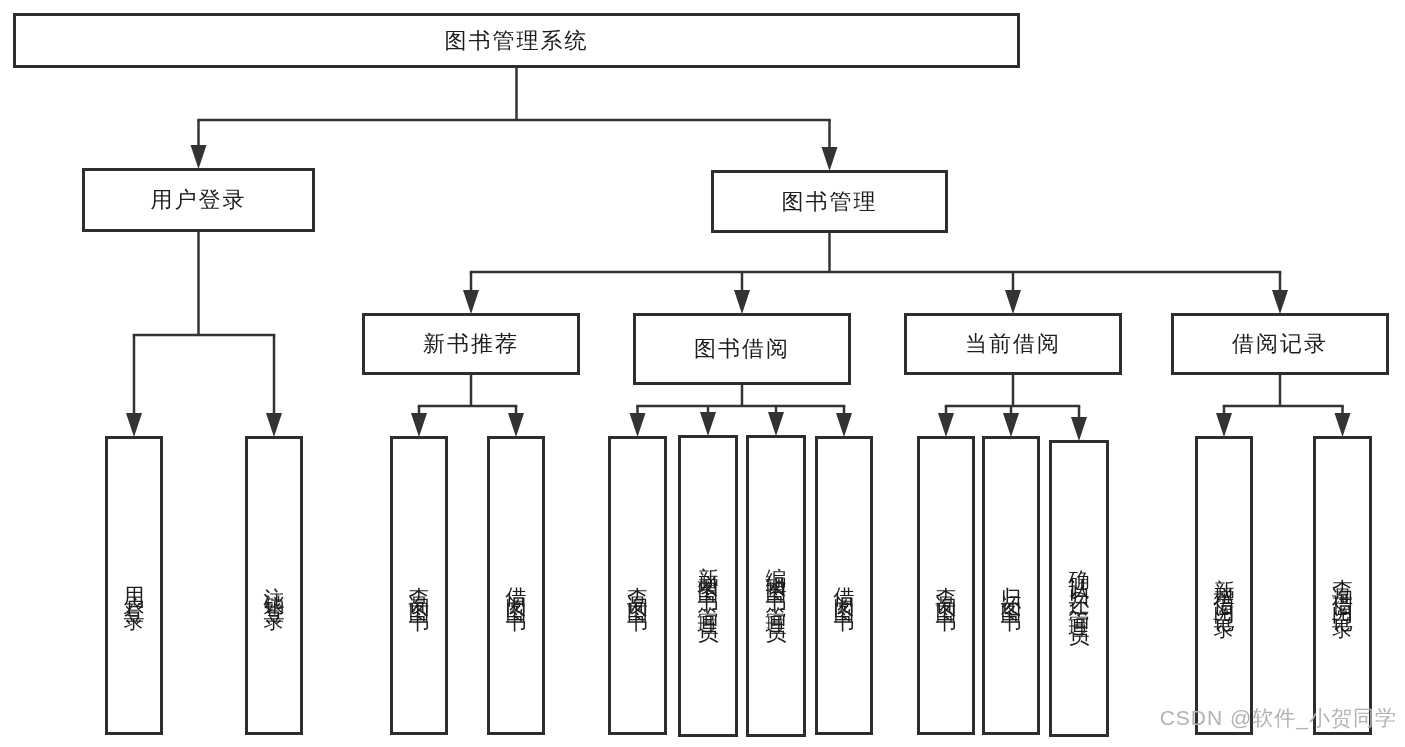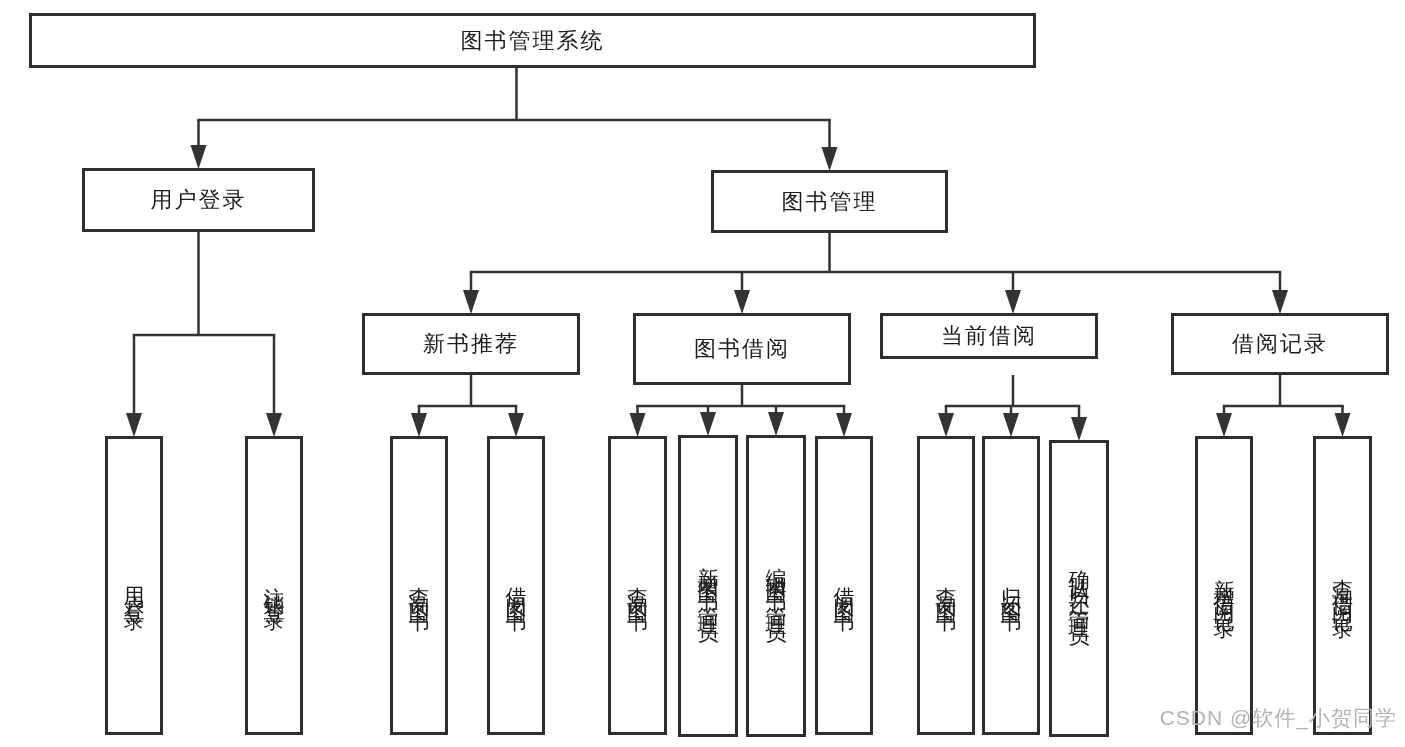--- a/index.html
+++ b/index.html
@@ -35,26 +35,26 @@
   .node.h{
     font-size:22px;
     letter-spacing:2px;
   }
   .node.v{
     writing-mode:vertical-rl;
     font-size:21px;
     letter-spacing:8px;
   }
   
-  #n-root            {left:13px;  top:13px;  width:1007px; height:55px;margin-left:16px;}
+  #n-root            {left:13px;  top:13px;  width:1007px; height:55px;}
   #n-user-login      {left:82px;  top:168px; width:233px;  height:64px;}
   #n-book-mgmt       {left:711px; top:170px; width:237px;  height:63px;}
   #n-new-book-rec    {left:362px; top:313px; width:218px;  height:62px;}
   #n-book-borrow     {left:633px; top:313px; width:218px;  height:72px;}
-  #n-current-borrow  {left:880px; top:313px; width:218px;  height:46px;text-align:right;}
+  #n-current-borrow  {left:904px; top:313px; width:218px;  height:62px;text-align:right;}
   #n-borrow-records  {left:1171px;top:313px; width:218px;  height:62px;}
   #n-leaf-user-login     {left:105px; top:436px; width:58px; height:299px;}
   #n-leaf-logout         {left:245px; top:436px; width:58px; height:299px;}
   #n-leaf-query-book-1   {left:390px; top:436px; width:58px; height:299px;}
   #n-leaf-borrow-book-1  {left:487px; top:436px; width:58px; height:299px;}
   #n-leaf-query-book-2   {left:608px; top:436px; width:59px; height:299px;}
   #n-leaf-add-book       {left:678px; top:435px; width:60px; height:302px;}
   #n-leaf-edit-book      {left:746px; top:435px; width:60px; height:302px;}
   #n-leaf-borrow-book-2  {left:815px; top:436px; width:58px; height:299px;}
   #n-leaf-query-book-3   {left:917px; top:436px; width:58px; height:299px;}

